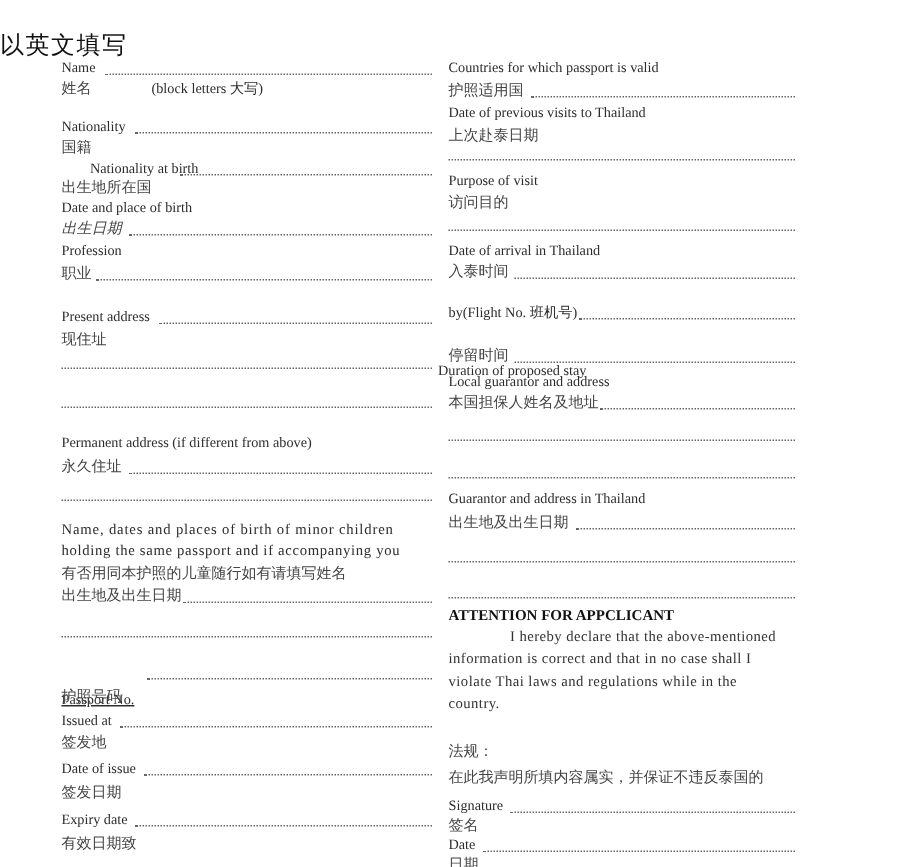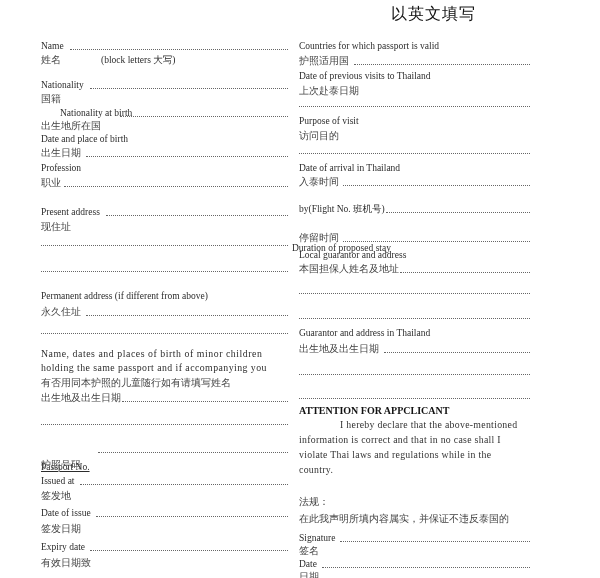--- a/index.html
+++ b/index.html
@@ -1,18 +1,18 @@
 <!DOCTYPE html>
 <html><head>
 <meta charset="utf-8">
 <style>
   html, body { margin: 0; padding: 0; background: #ffffff; }
   body { width: 600px; height: 578px; position: relative; overflow: hidden;
          font-family: "Liberation Serif", "DejaVu Serif", serif; color: #2a2a2a; }
-  .title { position: absolute; top: 4px; left: 0; width: 476px; text-align: right;
+  .title { position: absolute; top: 20px; left: 0; width: 476px; text-align: left;
            font-size: 16px; color: #111; letter-spacing: 1px; }
   .t { position: absolute; font-size: 9.5px; line-height: 12px; white-space: nowrap; color: #2c2c2c; }
   .zh { position: absolute; font-size: 10px; line-height: 12px; white-space: nowrap; color: #444;
         font-family: "DejaVu Sans", sans-serif; }
   .dots { position: absolute; height: 0; border-bottom: 1px dotted #666; }
   .bold { font-weight: bold; font-size: 10px; color: #111; }
   .para { position: absolute; font-size: 9.8px; line-height: 14px; color: #333; letter-spacing: 0.3px; }
 </style>
 </head>
 <body>
@@ -28,21 +28,21 @@
 
   <div class="t" style="left:41px;top:79px;">Nationality</div>
   <div class="dots" style="left:90px;top:88px;width:198px;"></div>
   <div class="zh" style="left:41px;top:93px;">国籍</div>
 
   <div class="t" style="left:41px;top:107px;margin-left:19px;">Nationality at birth</div>
   <div class="dots" style="left:120px;top:116px;width:168px;"></div>
   <div class="zh" style="left:41px;top:120px;">出生地所在国</div>
 
   <div class="t" style="left:41px;top:133px;">Date and place of birth</div>
-  <div class="zh" style="left:41px;top:147px;">出生日期</div>
+  <div class="zh" style="left:41px;top:147px;font-style:italic;">出生日期</div>
   <div class="dots" style="left:86px;top:156px;width:202px;"></div>
 
   <div class="t" style="left:41px;top:162px;">Profession</div>
   <div class="zh" style="left:41px;top:177px;">职业</div>
   <div class="dots" style="left:64px;top:186px;width:224px;"></div>
 
   <div class="t" style="left:41px;top:206px;">Present address</div>
   <div class="dots" style="left:106px;top:215px;width:182px;"></div>
   <div class="zh" style="left:41px;top:221px;">现住址</div>
   <div class="dots" style="left:41px;top:245px;width:247px;"></div>

